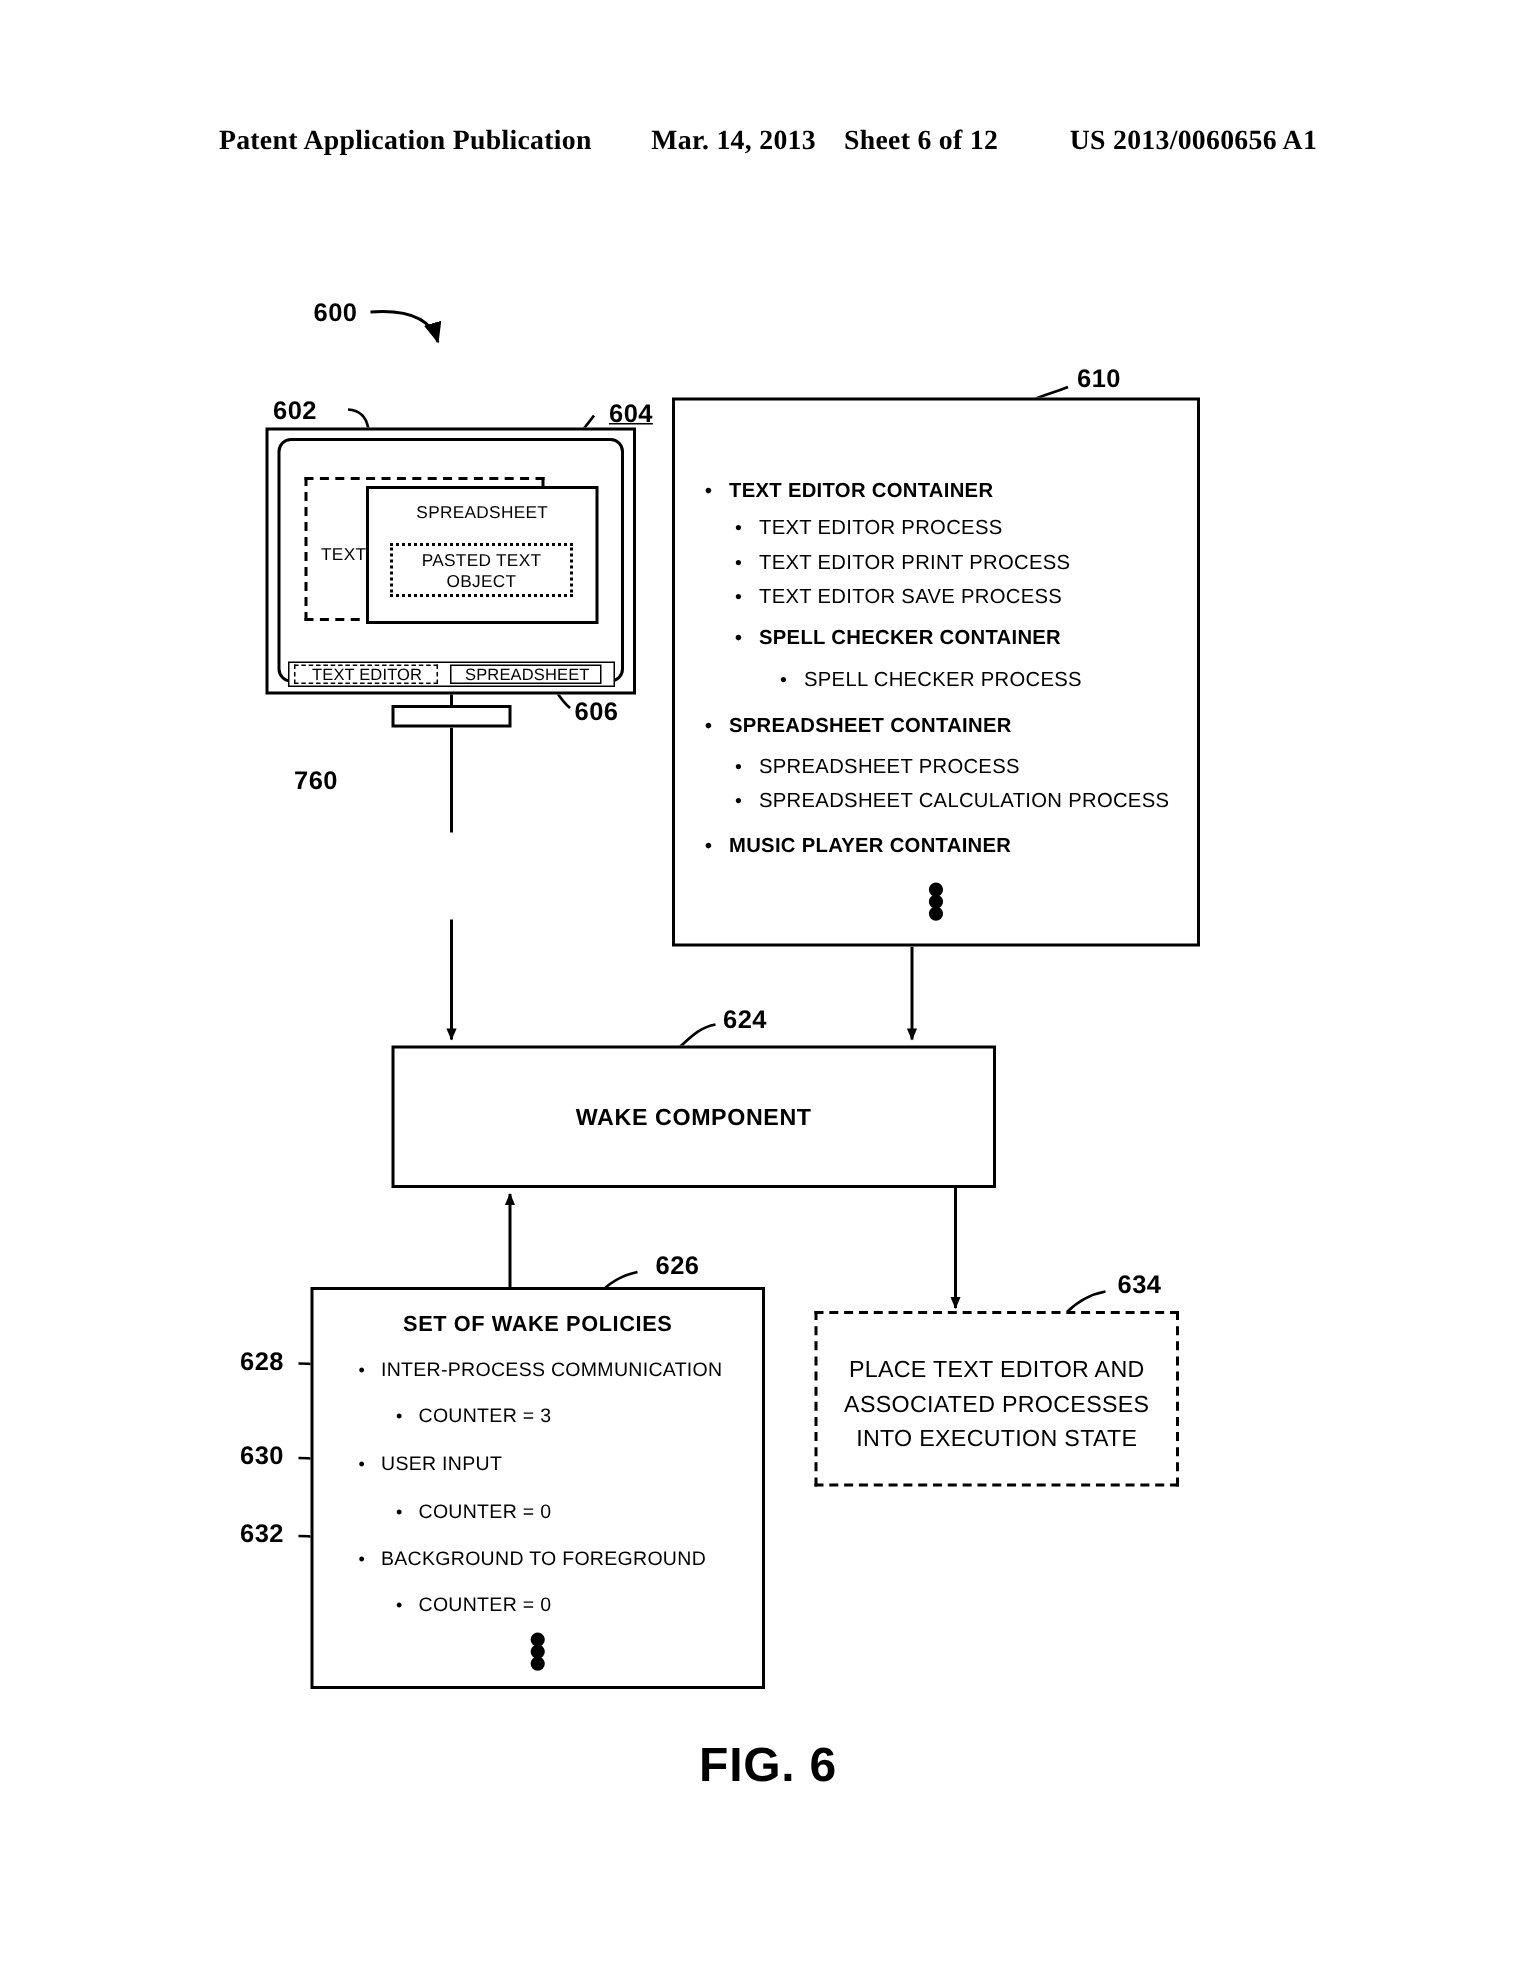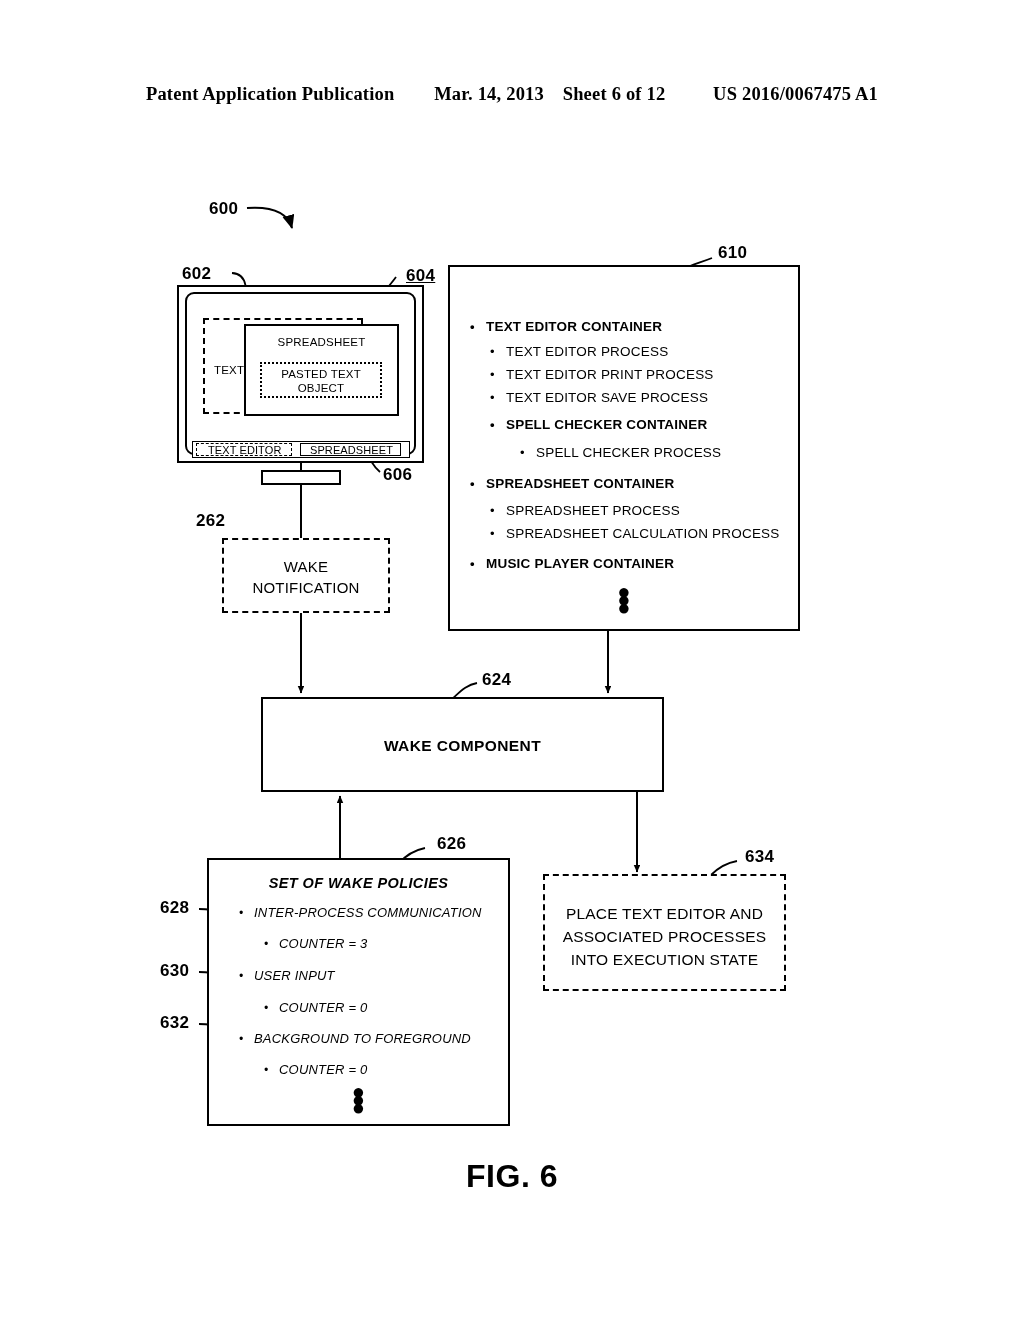--- a/index.html
+++ b/index.html
@@ -182,21 +182,21 @@
   }
 
   
   #wake-component { left: 261px; top: 697px; width: 403px; height: 95px; }
   #wake-component .boxtitle {
     top: 38px;
     font-size: 15.5px;
   }
 
   
-  #wake-policies { left: 207px; top: 858px; width: 303px; height: 268px; font-style: italic; }
+  #wake-policies { left: 207px; top: 858px; width: 303px; height: 268px; }
   #wake-policies-title { top: 15px; }
   .policy {
     position: absolute;
     font-size: 13px;
     white-space: nowrap;
     letter-spacing: 0.2px;
   }
   .policy .dot {
     display: inline-block;
     width: 15px;
@@ -227,21 +227,21 @@
 </head>
 <body>
 
 <div id="page-header">
   <span>Patent Application Publication</span>
   <span class="hdr-gap-a"></span>
   <span>Mar. 14, 2013</span>
   <span class="hdr-gap-b"></span>
   <span>Sheet 6 of 12</span>
   <span class="hdr-gap-c"></span>
-  <span>US 2016/0067475 A1</span>
+  <span>US 2013/0060656 A1</span>
 </div>
 
 <div id="figure">
 
   <svg id="wires" viewBox="0 0 1024 1320" xmlns="http://www.w3.org/2000/svg">
     <defs>
       <marker id="arrowhead" markerWidth="9" markerHeight="9" refX="7.4" refY="3.4" orient="auto" markerUnits="userSpaceOnUse">
         <path d="M0,0 L8,3.4 L0,6.8 z" fill="#000"></path>
       </marker>
       <marker id="arrowhead-big" markerWidth="17" markerHeight="17" refX="13" refY="6" orient="auto" markerUnits="userSpaceOnUse">
@@ -287,21 +287,21 @@
     <path d="M199,909 C215,909 228,912 237,921" fill="none" stroke="#000" stroke-width="1.8"></path>
     <path d="M199,972 C215,972 228,975 237,984" fill="none" stroke="#000" stroke-width="1.8"></path>
     <path d="M199,1024 C215,1024 228,1027 237,1037" fill="none" stroke="#000" stroke-width="1.8"></path>
   </svg>
 
   <div class="ref" style="left:209px; top:199px;">600</div>
   <div class="ref" style="left:182px; top:264px;">602</div>
   <div class="ref" style="left:406px; top:266px;text-decoration:underline;">604</div>
   <div class="ref" style="left:383px; top:465px;">606</div>
   <div class="ref" style="left:718px; top:243px;">610</div>
-  <div class="ref" style="left:196px; top:511px;">262</div>
+  <div class="ref" style="left:196px; top:511px;">760</div>
   <div class="ref" style="left:482px; top:670px;">624</div>
   <div class="ref" style="left:437px; top:834px;">626</div>
   <div class="ref" style="left:745px; top:847px;">634</div>
 
   <div class="ref" style="left:699px; top:311px;">612</div>
   <div class="ref" style="left:707px; top:336px;">614</div>
   <div class="ref" style="left:751px; top:360px;">616</div>
   <div class="ref" style="left:745px; top:383px;">618</div>
   <div class="ref" style="left:747px; top:411px;">620</div>
   <div class="ref" style="left:760px; top:439px;">622</div>
@@ -367,26 +367,20 @@
       <span class="dot">•</span><span>MUSIC PLAYER CONTAINER</span>
     </div>
 
     <div class="vdots" style="left:0; top:321px; width:100%;">
       <span>●</span>
       <span>●</span>
       <span>●</span>
     </div>
   </div>
 
-  <div class="box dashed" id="wake-notification">
-    <div class="label center">
-      <span>WAKE</span><br>
-      <span>NOTIFICATION</span>
-    </div>
-  </div>
 
   <div class="box" id="wake-component">
     <div class="boxtitle">WAKE COMPONENT</div>
   </div>
 
   <div class="box" id="wake-policies">
     <div class="boxtitle" id="wake-policies-title">SET OF WAKE POLICIES</div>
 
     <div class="policy" style="left:30px; top:45px;">
       <span class="dot">•</span><span>INTER-PROCESS COMMUNICATION</span>

